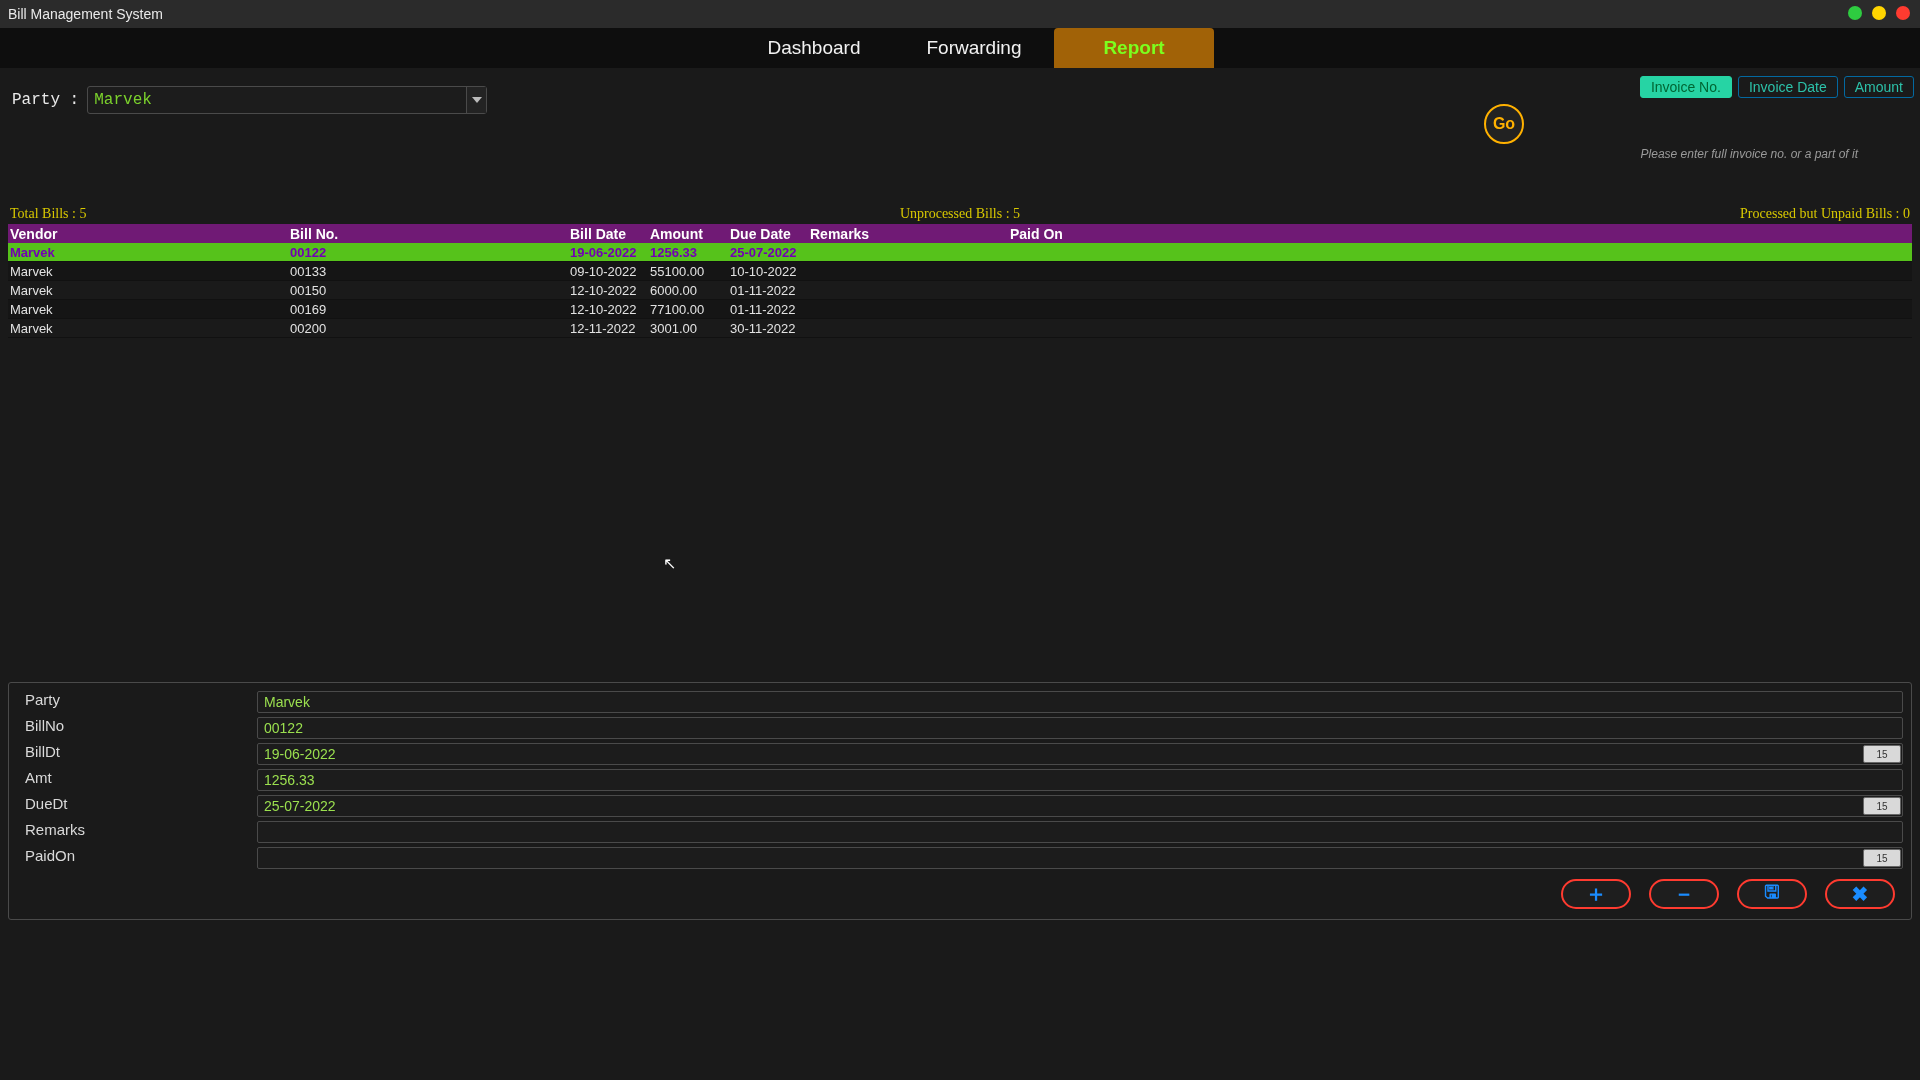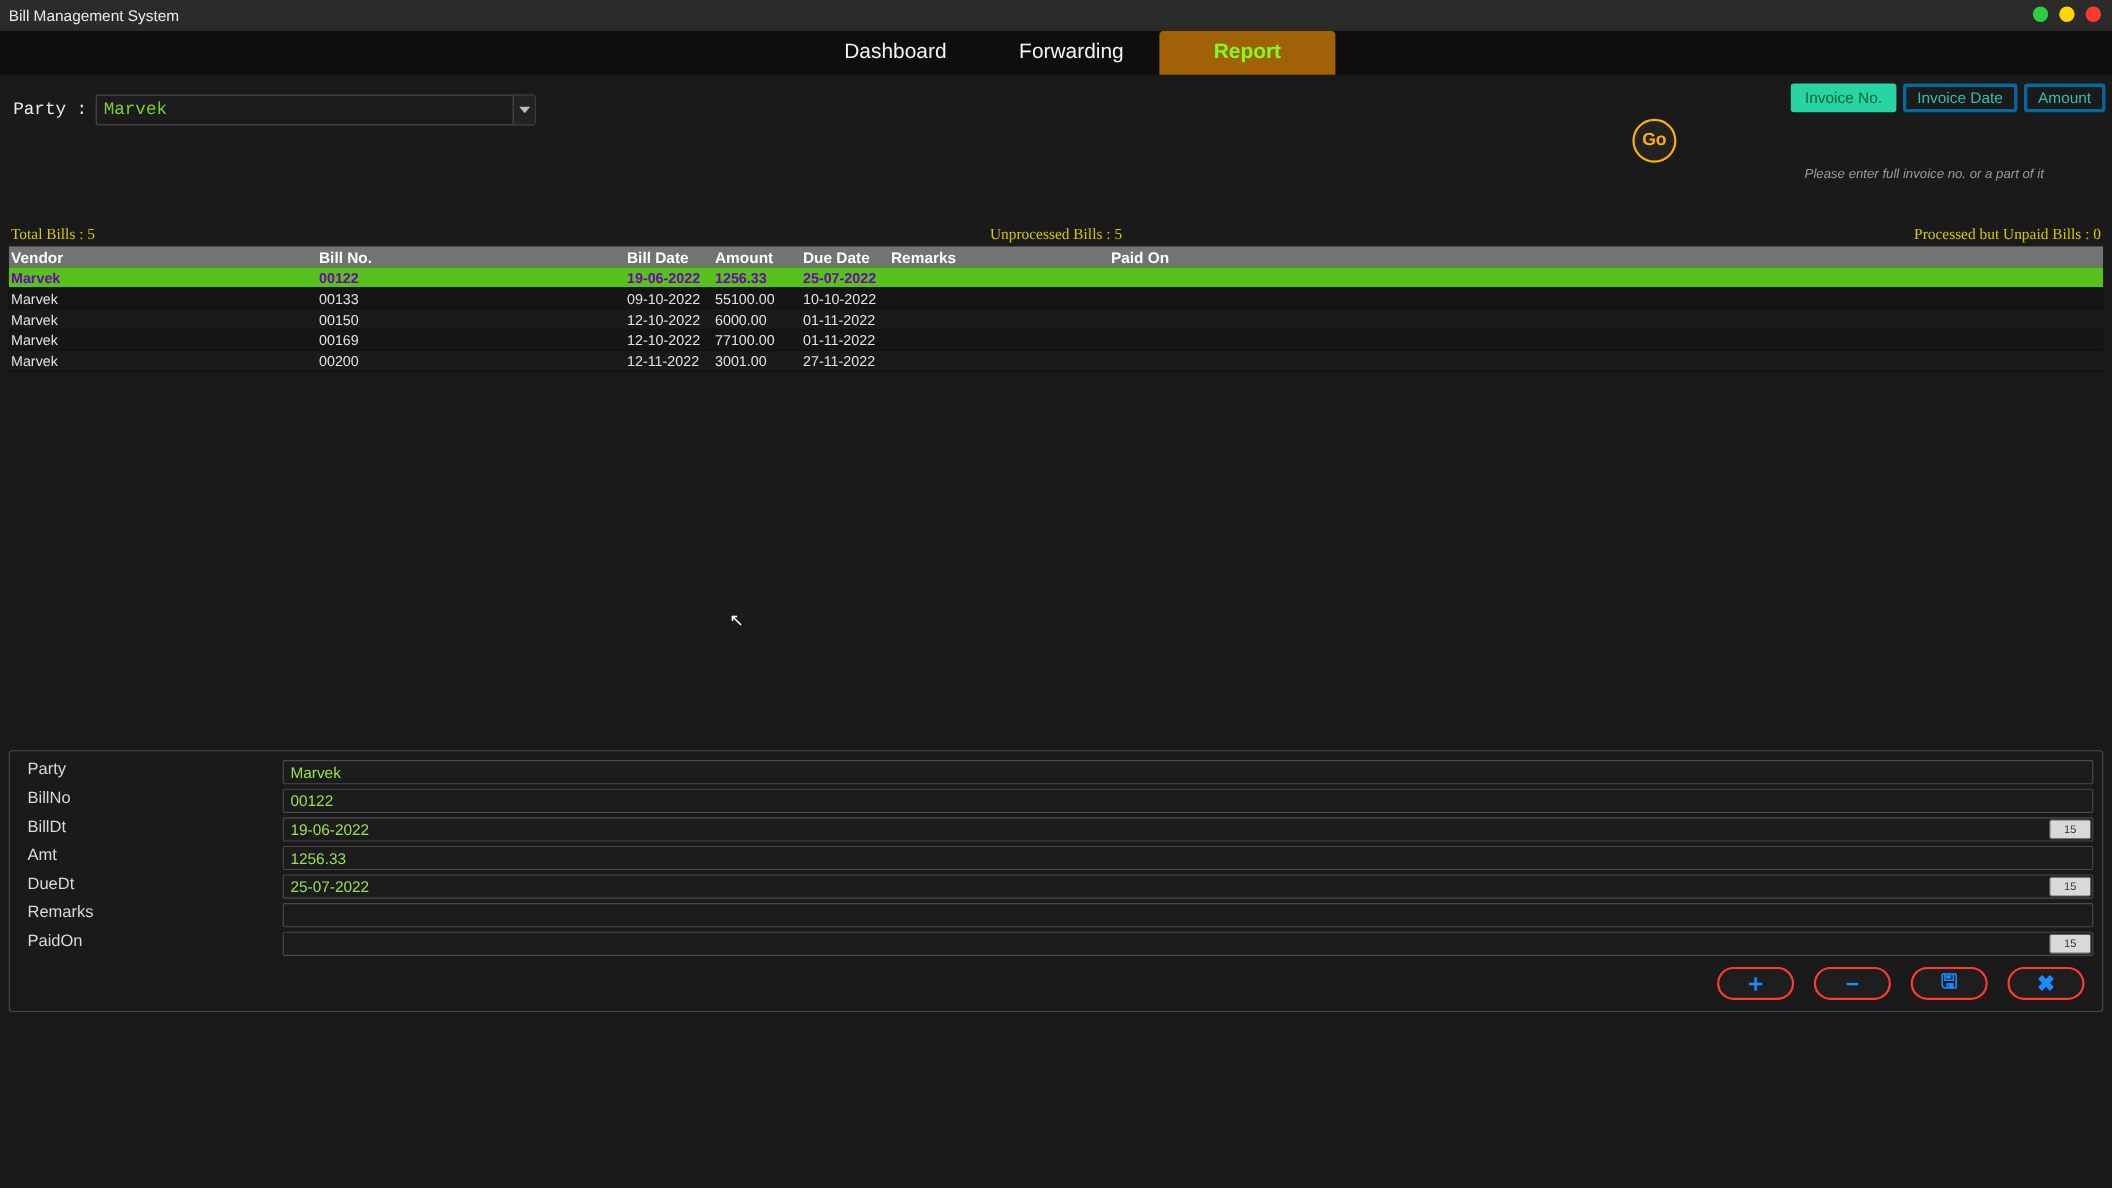--- a/index.html
+++ b/index.html
@@ -48,21 +48,21 @@
   .select-btn {
     width: 20px; height: 100%; border-left: 1px solid #4a4a4a;
     display:flex; align-items:center; justify-content:center; cursor:pointer;
     background:#232323;
   }
   .chev { width:0;height:0;border-left:5px solid transparent;border-right:5px solid transparent;border-top:6px solid #bbb; }
 
   .search-area { position: absolute; right: 6px; top: 8px; width: 430px; }
   .search-tabs { display:flex; justify-content:flex-end; gap:6px; margin-bottom:6px;}
   .search-tab {
-    font-size: 14px; padding: 2px 10px; border: 3px solid #0369a1; color: #2cc1a9;
+    font-size: 14px; padding: 2px 10px; border: 1px solid #0369a1; color: #2cc1a9;
     border-radius: 3px; cursor:pointer; background: transparent;
   }
   .search-tab.active { background:#26d4a4; color:#0a3; border-color:#26d4a4; color:#0c3a2d; }
   .search-tab.active span{ color:#063; }
   .search-row { display:flex; align-items:center; gap:10px;}
   .search-input {
     flex:1; height: 40px; background:#1c1c1c; border:1px solid #4a4a4a;
     border-radius:4px; color:#bbb; font-size:18px; padding:0 10px;
   }
   .go-btn {
@@ -81,21 +81,21 @@
 
   .grid {
     margin-top: 2px;
   }
   .grid-header, .grid-row {
     display:grid;
     grid-template-columns: 280px 280px 80px 80px 80px 200px 100px 1fr;
     align-items:center; height: 19px;
   }
   .grid-header {
-    background:#737373; color:#fff; font-weight:600; font-size:14px;
+    background:#701a75; color:#fff; font-weight:600; font-size:14px;
   }
   .grid-header div { padding-left: 2px; }
   .grid-row {
     color:#e2e2e2; font-size:13px; border-bottom:1px solid #111;
     background:#1a1a1a;
   }
   .grid-row.sel { background:#56c21b; color:#7200b4; font-weight:600; }
   .grid-row.alt { background:#151515;}
   .grid-row div { padding-left:2px; white-space:nowrap; overflow:hidden;}
   .grid-body { min-height: 300px; }
@@ -234,21 +234,21 @@
             <div>01-11-2022</div>
             <div></div>
             <div></div>
             <div></div>
           </div>
           <div class="grid-row">
             <div>Marvek</div>
             <div>00200</div>
             <div>12-11-2022</div>
             <div>3001.00</div>
-            <div>27-11-2022</div>
+            <div>30-11-2022</div>
             <div></div>
             <div></div>
             <div></div>
           </div>
         </div>
     </div>
   </div>
 
   <div class="form-panel">
     <div class="form-row">

